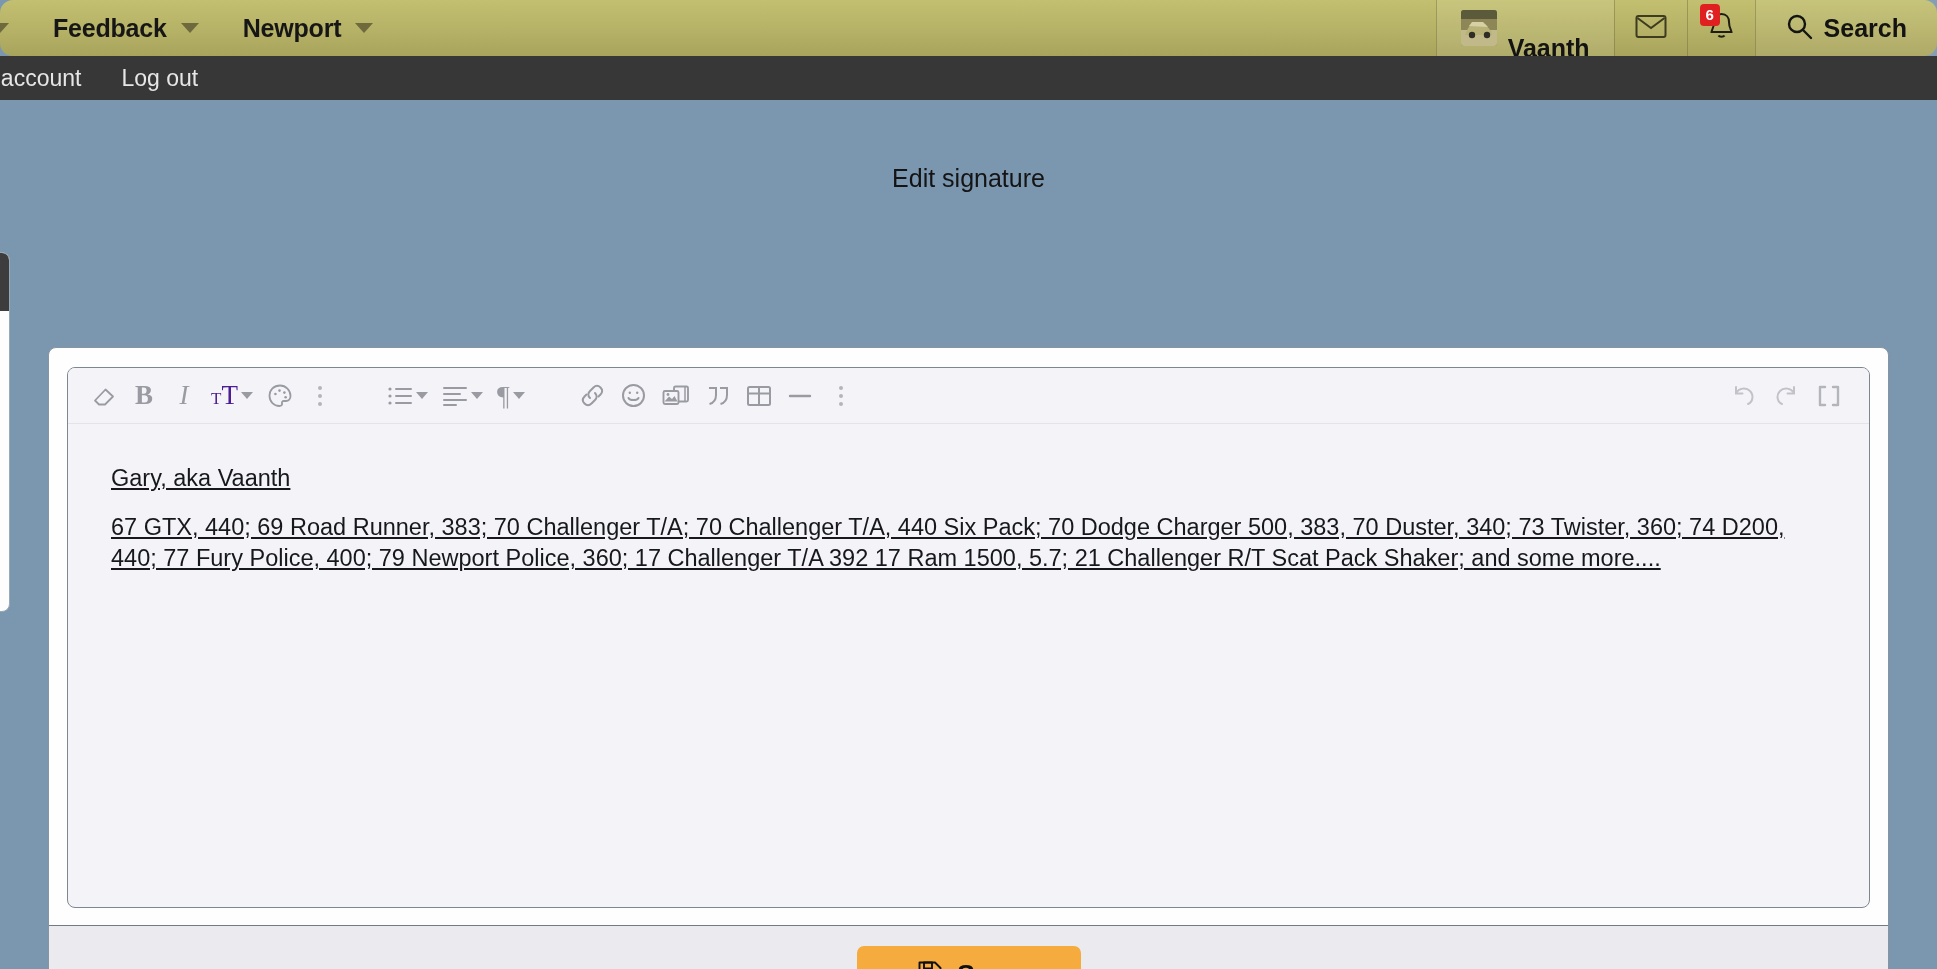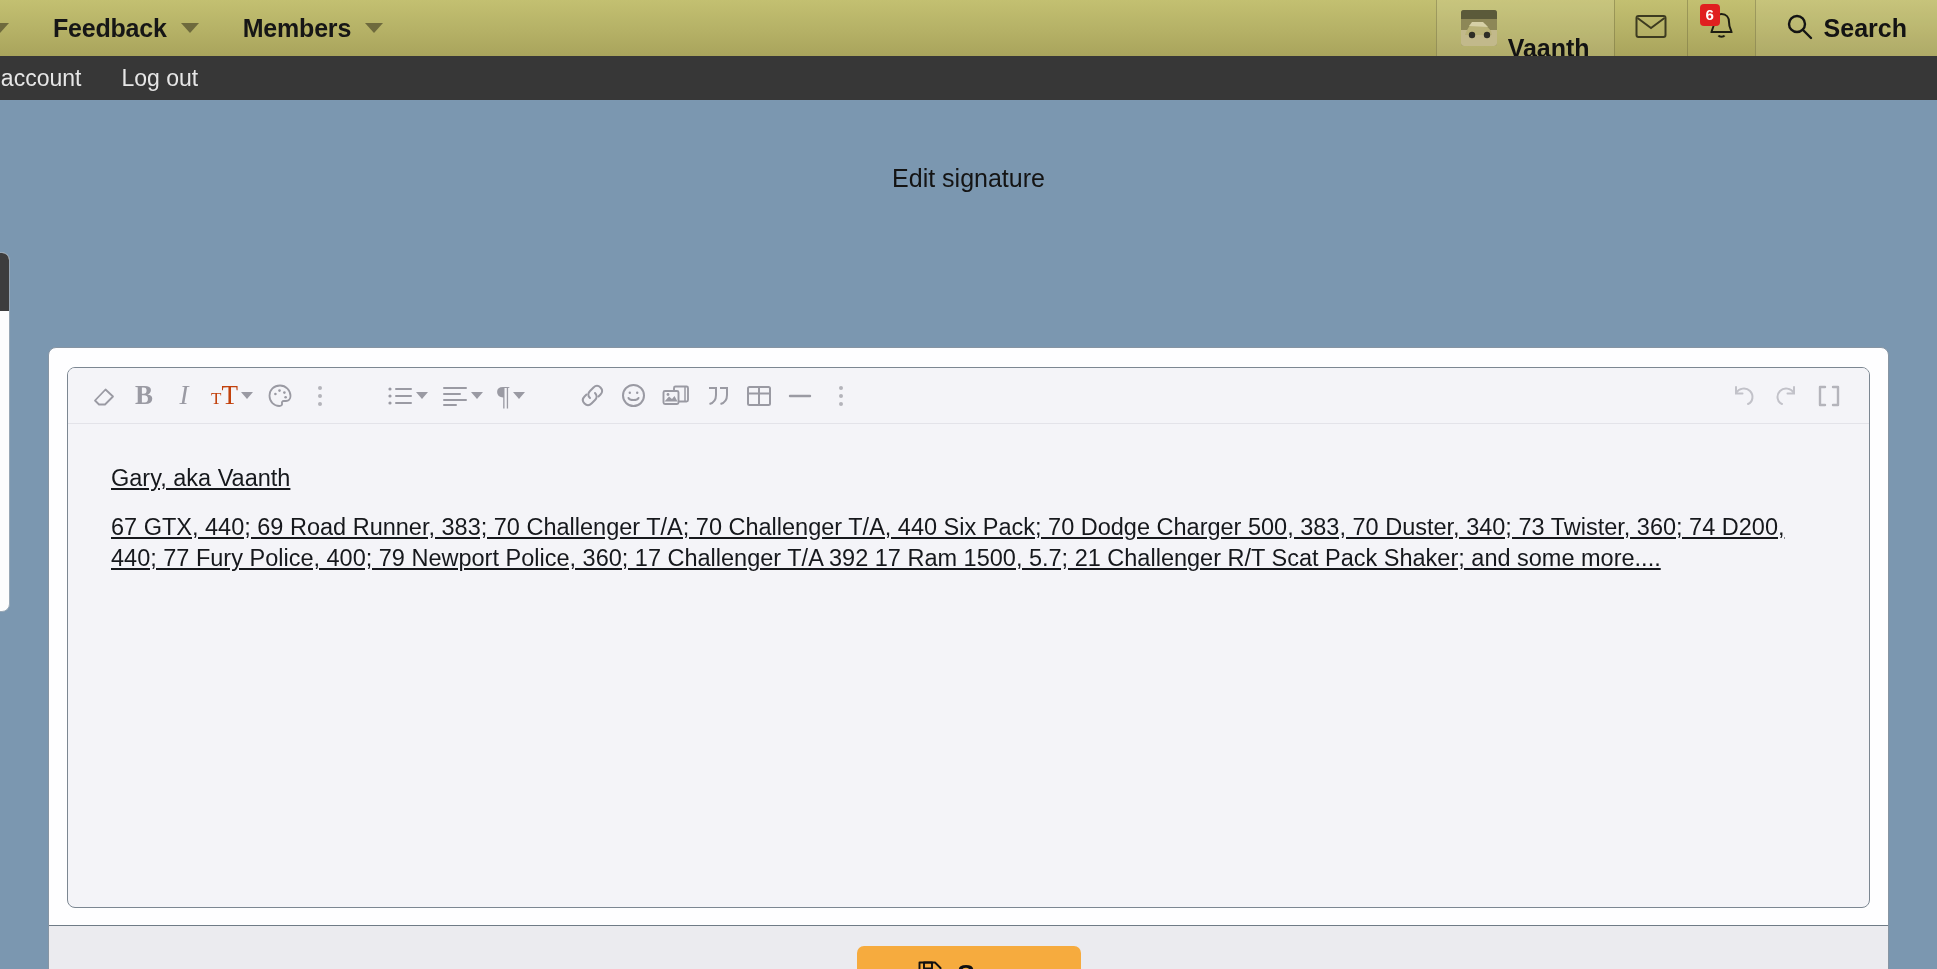--- a/index.html
+++ b/index.html
@@ -8,21 +8,21 @@
     font-family: "Liberation Sans", sans-serif;
     background: #7b97b0;
     overflow: hidden;
   }
   body { position: relative; }
 
   
   #topnav {
     position: absolute; top: 0; left: 0; width: 1937px; height: 56px;
     background: linear-gradient(to bottom, #c3c071 0%, #b5b166 55%, #a9a45c 100%);
-    display: flex; align-items: stretch;
+    display: flex; align-items: stretch; border-radius: 13px;
   }
   .nav-left { display: flex; align-items: stretch; }
   .nav-item {
     display: flex; align-items: center; gap: 14px;
     padding: 0 22px; height: 56px;
     color: #161616; font-size: 25px; font-weight: bold;
     letter-spacing: -0.2px; white-space: nowrap;
   }
   .nav-item.clip-left { padding-left: 0; }
   .caret {
@@ -154,21 +154,21 @@
 <div id="topnav">
   <div class="nav-left">
     <div class="nav-item clip-left">
       <span class="caret half"></span>
     </div>
     <div class="nav-item">
       <span>Feedback</span>
       <span class="caret"></span>
     </div>
     <div class="nav-item">
-      <span>Members</span>
+      <span>Newport</span>
       <span class="caret"></span>
     </div>
   </div>
 
   <div class="nav-right">
     <div class="nav-cell user">
       <span class="avatar">
         <svg width="36" height="36" viewBox="0 0 36 36" aria-hidden="true">
           <rect width="36" height="36" fill="#8d8757"></rect>
           <rect y="20" width="36" height="16" fill="#c2b98b"></rect>
@@ -240,21 +240,21 @@
               </svg>
             </span>
           </div>
           <div class="tb-btn">
             <span style="font-family:'Liberation Serif',serif;font-size:27px;font-weight:bold;color:#9a9aa3;">B</span>
           </div>
           <div class="tb-btn">
             <span style="font-family:'Liberation Serif',serif;font-size:27px;font-style:italic;color:#9a9aa3;">I</span>
           </div>
           <div class="tb-btn">
-            <span style="font-family:'Liberation Serif',serif;color:#c2410c;line-height:1;">
+            <span style="font-family:'Liberation Serif',serif;color:#4c1d95;line-height:1;">
               <span style="font-size:17px;">T</span><span style="font-size:27px;">T</span>
             </span>
             <span class="tb-drop"></span>
           </div>
           <div class="tb-btn">
             <span>
               <svg width="26" height="26" viewBox="0 0 26 26" fill="none" stroke="#9a9aa3" stroke-width="1.8">
                 <path d="M13 2.5 C6.9 2.5 2.5 7 2.5 12.8 C2.5 18.8 7 23 12.3 23 C14.6 23 15.4 21.6 15 20.4 C14.6 19 15.3 18 16.8 18 L19 18 C21.6 18 23.5 16 23.5 13 C23.5 7.2 18.9 2.5 13 2.5 Z"></path>
                 <circle cx="8.4" cy="11" r="1.3" fill="#9a9aa3" stroke="none"></circle>
                 <circle cx="12.5" cy="7.6" r="1.3" fill="#9a9aa3" stroke="none"></circle>

